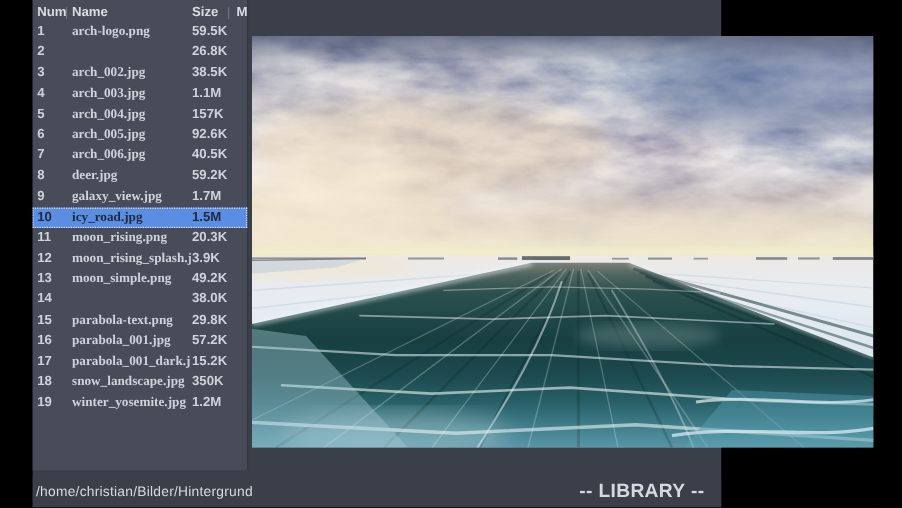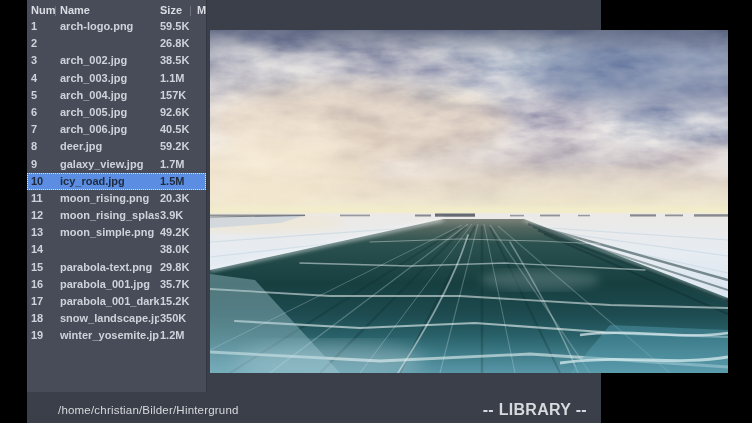--- a/index.html
+++ b/index.html
@@ -17,31 +17,31 @@
                font-size:11px;font-weight:700;color:#d9dde3;}
   .pane-header span{position:absolute;white-space:nowrap;}
   .h-num{left:4px;} .h-name{left:33px;} .h-size{left:133px;} .h-m{left:170px;}
   .hsep{position:absolute;top:4px;width:1px;height:10px;background:rgba(150,158,170,.45);}
   .hsep.s1{left:28px;} .hsep.s2{left:163px;}
 
   .rows{position:absolute;top:18px;left:0;right:0;}
   .row{position:relative;height:17.2px;line-height:17.2px;font-size:11px;font-weight:600;
        color:#ced3db;cursor:default;}
   .row span{position:absolute;white-space:nowrap;}
-  .c-num{left:4px;} .c-name{left:33px;width:99px;overflow:hidden;} .c-size{left:133px;}
+  .c-num{left:4px;} .c-name{left:33px;width:99px;overflow:hidden;font-family:Liberation Serif, serif;} .c-size{left:133px;}
   .row.selected{background:#5b8de2;color:#1f2a3a;outline:1px dotted #d3e3ff;outline-offset:-1px;}
 
   
   .preview{position:absolute;left:183px;top:30px;width:518px;height:343px;}
   .preview svg{display:block;}
 
   
   .statusbar{position:absolute;left:0;right:0;bottom:0;height:26px;display:flex;
              justify-content:space-between;align-items:center;padding:0 14px 0 3px;
-             box-sizing:border-box;background:#3a3f49;color:#d6dade;margin-left:28px;}
+             box-sizing:border-box;background:#3a3f49;color:#d6dade;}
   .status-path{font-size:11.5px;letter-spacing:.2px;}
   .status-mode{font-size:16px;font-weight:700;letter-spacing:.3px;}
 </style>
 </head>
 <body>
 
 <div class="stage">
   <div class="app">
 
     <div class="pane">
@@ -123,21 +123,21 @@
             <span class="c-size">38.0K</span>
           </div>
           <div class="row">
             <span class="c-num">15</span>
             <span class="c-name">parabola-text.png</span>
             <span class="c-size">29.8K</span>
           </div>
           <div class="row">
             <span class="c-num">16</span>
             <span class="c-name">parabola_001.jpg</span>
-            <span class="c-size">35.7K</span>
+            <span class="c-size">57.2K</span>
           </div>
           <div class="row">
             <span class="c-num">17</span>
             <span class="c-name">parabola_001_dark.jpg</span>
             <span class="c-size">15.2K</span>
           </div>
           <div class="row">
             <span class="c-num">18</span>
             <span class="c-name">snow_landscape.jpg</span>
             <span class="c-size">350K</span>

